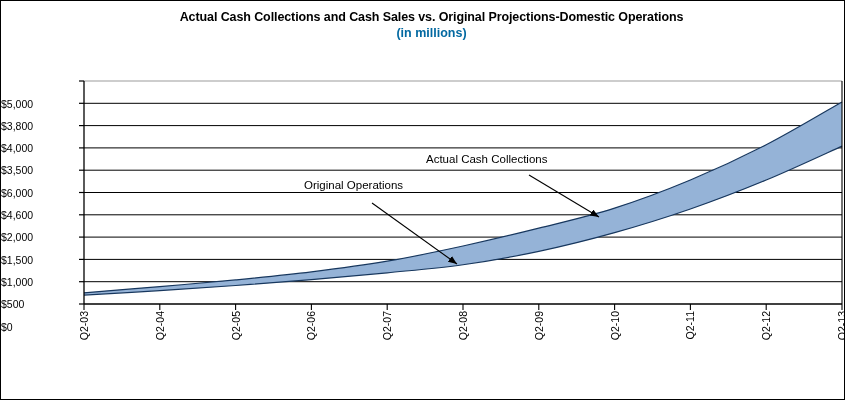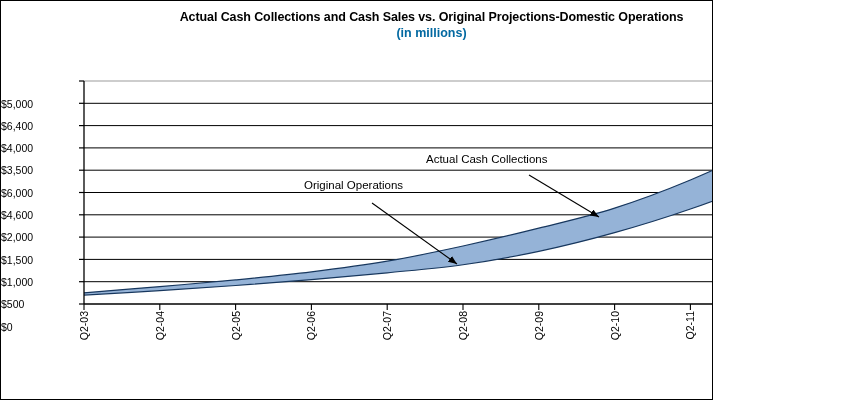--- a/index.html
+++ b/index.html
@@ -5,21 +5,21 @@
   html, body {
     margin: 0;
     padding: 0;
     background: #ffffff;
   }
   body {
     font-family: "Liberation Sans", sans-serif;
   }
   #page {
     position: relative;
-    width: 713px;
+    width: 845px;
     height: 400px;
     background: #ffffff;
     border: 1px solid #000000;
     box-sizing: border-box;
     overflow: hidden;
   }
 
   
   #chart-title {
     position: absolute;
@@ -174,21 +174,21 @@
         <line x1="528" y1="174" x2="598" y2="216" stroke="#000000" stroke-width="1.1" marker-end="url(#arrowhead)"></line>
         <line x1="371" y1="202" x2="456" y2="263" stroke="#000000" stroke-width="1.1" marker-end="url(#arrowhead)"></line>
       </g>
   </svg>
 
   <div id="y-axis-labels">
       <div class="ytick-row" style="top: 73.5px;">
         <span class="ytick-label">$5,000</span>
       </div>
       <div class="ytick-row" style="top: 95.8px;">
-        <span class="ytick-label">$6,400</span>
+        <span class="ytick-label">$3,800</span>
       </div>
       <div class="ytick-row" style="top: 118.1px; padding-left: 30px;">
         <span class="ytick-label">$4,000</span>
       </div>
       <div class="ytick-row" style="top: 140.4px;">
         <span class="ytick-label">$3,500</span>
       </div>
       <div class="ytick-row" style="top: 162.7px;">
         <span class="ytick-label">$6,000</span>
       </div>

